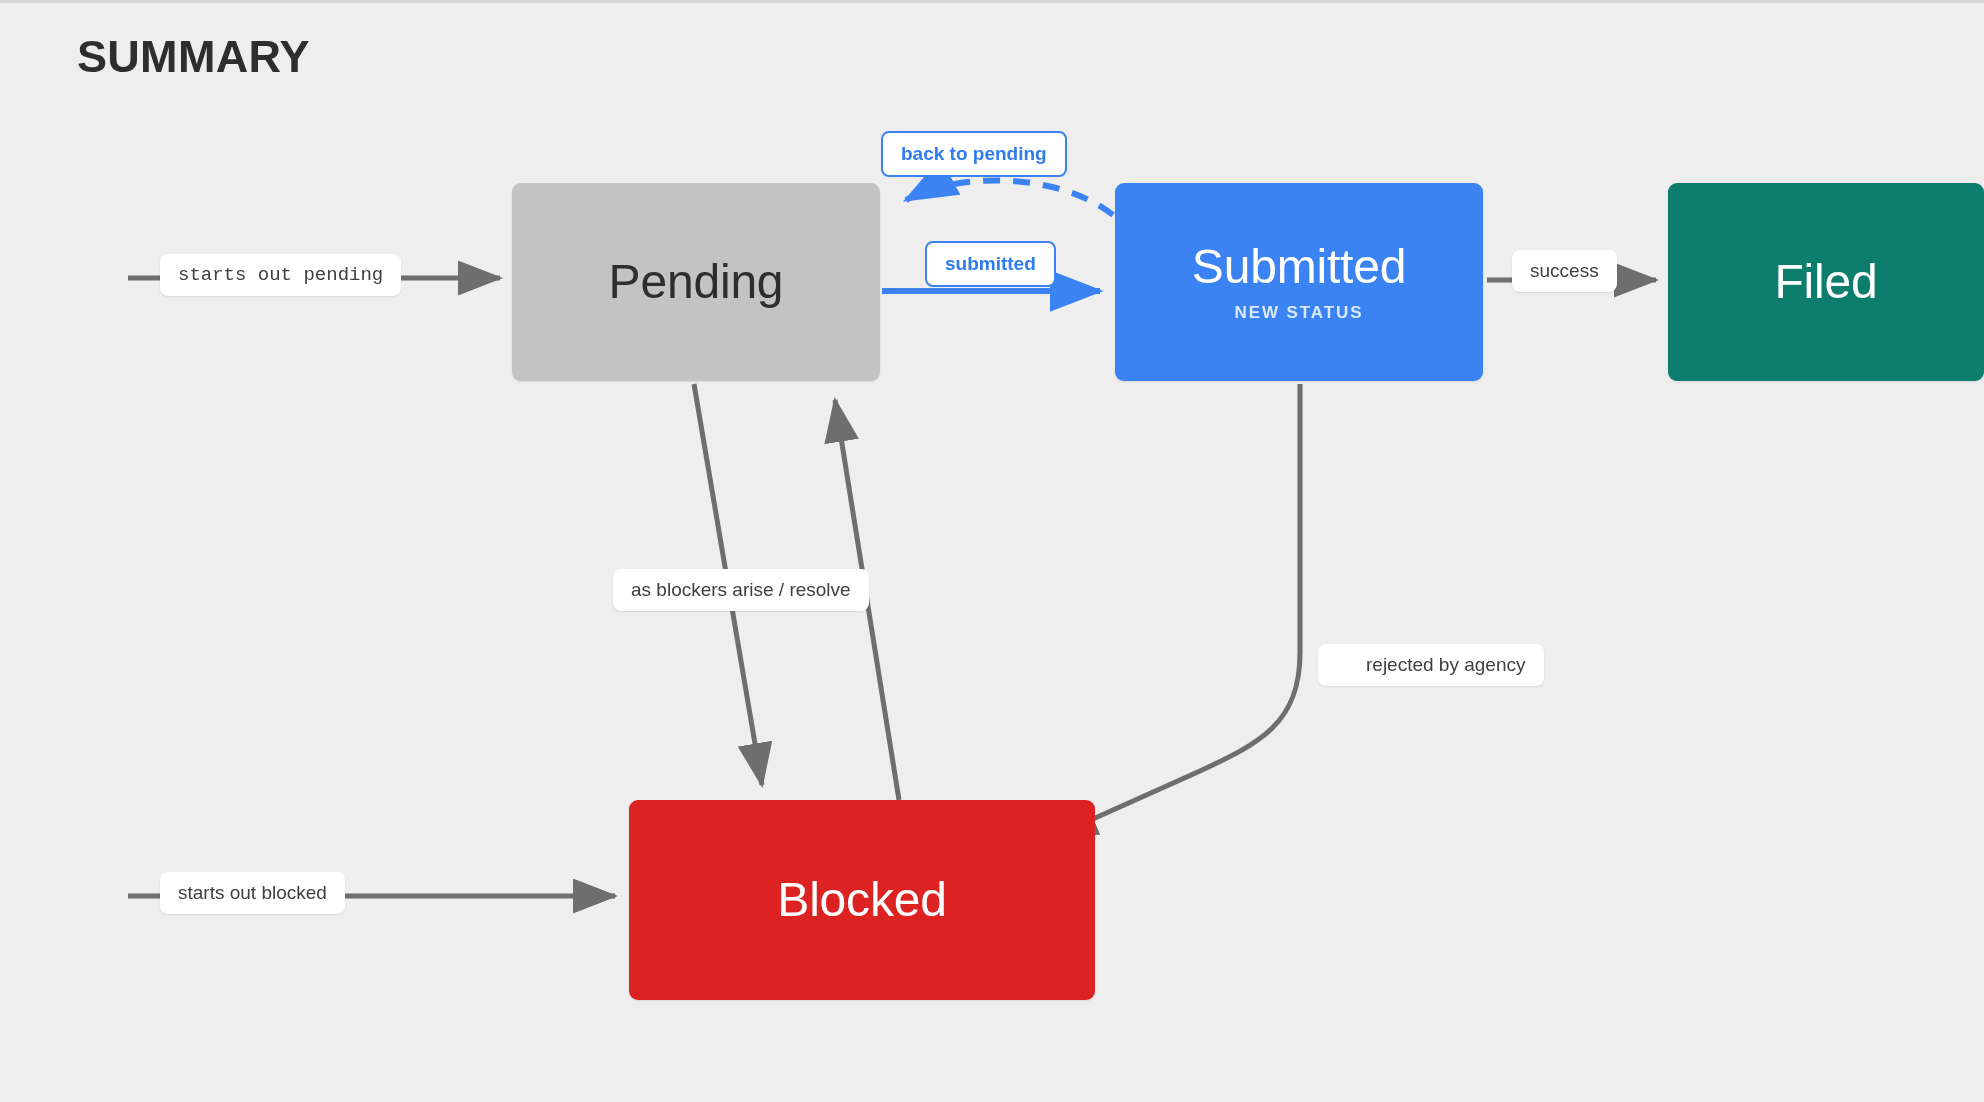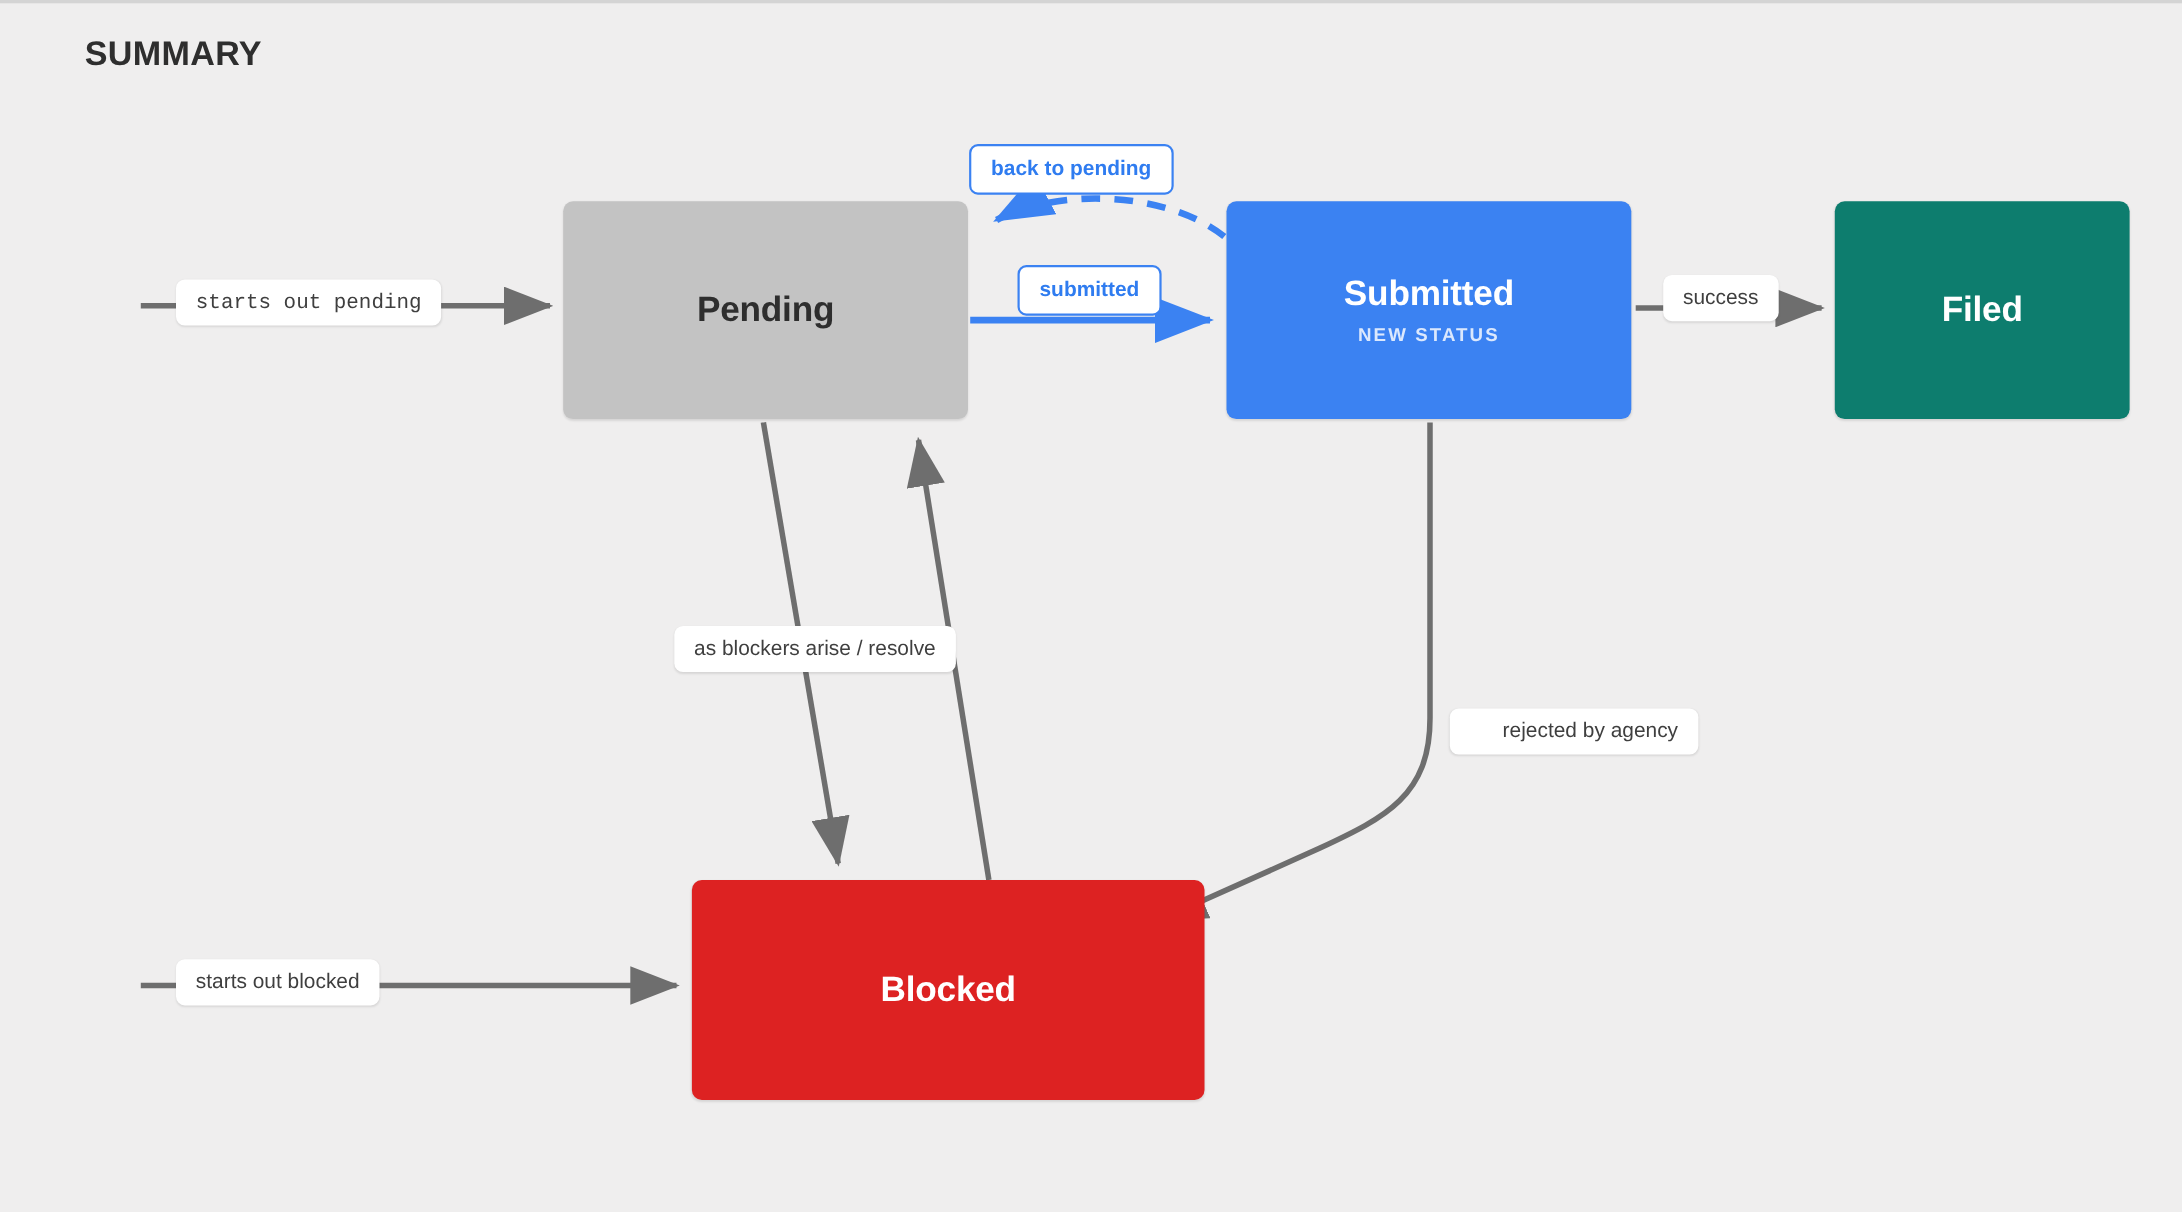--- a/index.html
+++ b/index.html
@@ -23,21 +23,21 @@
   }
 
   
   .header {
     position: absolute;
     left: 77px;
     top: 30px;
     width: 900px;
   }
   .page-title {
-    font-size: 31px;
+    font-size: 45px;
     font-weight: bold;
     color: #2e2e2e;
     letter-spacing: 0.3px;
     margin: 0 0 14px 0;
     line-height: 1.05;
   }
   .page-subtitle {
     font-size: 21px;
     color: #555555;
     font-weight: bold;
@@ -70,22 +70,22 @@
   .node {
     position: absolute;
     border-radius: 9px;
     display: flex;
     flex-direction: column;
     align-items: center;
     justify-content: center;
     box-shadow: 0 1px 2px rgba(0,0,0,0.10);
   }
   .node-label {
-    font-size: 32px;
-    font-weight: bold;
+    font-size: 48px;
+    font-weight: normal;
     line-height: 1.1;
     letter-spacing: -0.2px;
   }
   .node-sublabel {
     font-size: 17px;
     font-weight: bold;
     letter-spacing: 1.9px;
     margin-top: 10px;
     color: rgba(255,255,255,0.82);
   }
@@ -99,21 +99,21 @@
 
   #node-submitted {
     left: 1115px; top: 180px;
     width: 368px; height: 198px;
     background: #3b82f2;
   }
   #node-submitted .node-label { color: #ffffff; }
 
   #node-filed {
     left: 1668px; top: 180px;
-    width: 268px; height: 198px;
+    width: 316px; height: 198px;
     background: #0d7d6e;
   }
   #node-filed .node-label { color: #ffffff; }
 
   #node-blocked {
     left: 629px; top: 797px;
     width: 466px; height: 200px;
     background: #dd2222;
   }
   #node-blocked .node-label { color: #ffffff; }

